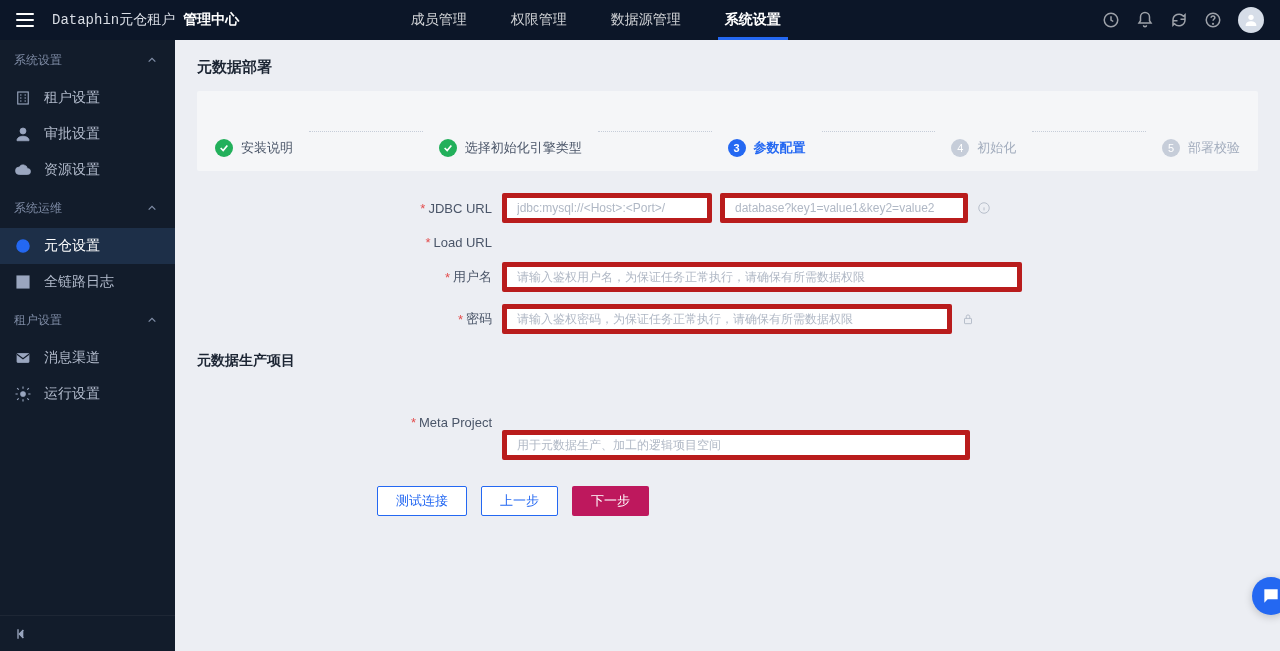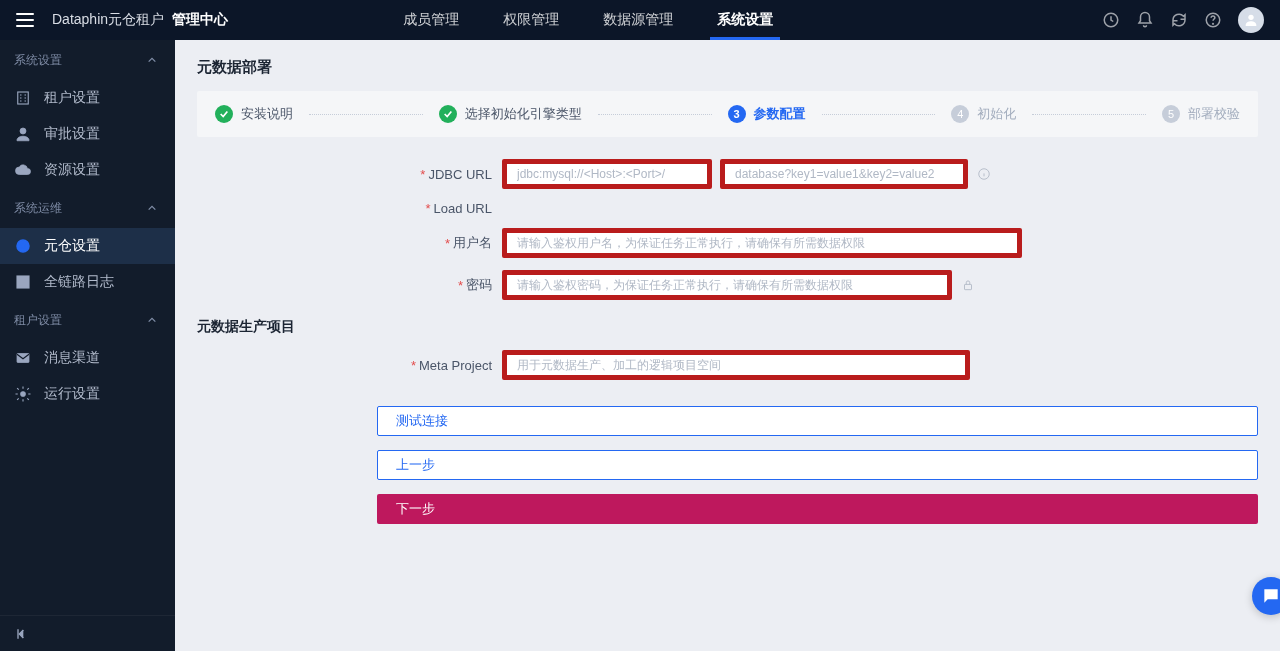--- a/index.html
+++ b/index.html
@@ -3,21 +3,21 @@
 <meta charset="utf-8">
 <style>
 * { margin: 0; padding: 0; box-sizing: border-box; }
 html, body { height: 100%; font-family: "PingFang SC", "Hiragino Sans GB", "Microsoft YaHei", Arial, sans-serif; font-size: 13px; color: #333; background: #eceef3; overflow: hidden; }
 
 
 .topbar { height: 40px; background: #0c1628; color: #fff; display: flex; align-items: center; padding: 0 16px; }
 .hamburger { width: 18px; height: 14px; display: flex; flex-direction: column; justify-content: space-between; cursor: pointer; margin-right: 18px; }
 .hamburger span { display: block; height: 2px; background: #fff; border-radius: 1px; }
 .brand { display: flex; align-items: baseline; flex-shrink: 0; }
-.brand-1 { font-size: 14px; color: #d9dde5; font-weight: 400; white-space: nowrap; }
+.brand-1 { font-size: 14px; color: #d9dde5; font-weight: 400; white-space: nowrap; font-family: Liberation Mono, monospace; }
 .brand-2 { font-size: 14px; color: #fff; font-weight: 600; margin-left: 8px; white-space: nowrap; }
 .topnav { display: flex; height: 100%; margin: 0 auto; }
 .topnav-item { color: rgba(255,255,255,.8); padding: 0 22px; display: flex; align-items: center; height: 100%; cursor: pointer; font-size: 14px; position: relative; white-space: nowrap; }
 .topnav-item.active { color: #fff; font-weight: 600; }
 .topnav-item.active::after { content: ""; position: absolute; left: 15%; right: 15%; bottom: 0; height: 3px; background: #2468f2; }
 .topright { display: flex; align-items: center; gap: 16px; margin-left: auto; }
 .topright .icon { width: 18px; height: 18px; display: flex; align-items: center; justify-content: center; cursor: pointer; color: rgba(255,255,255,.6); }
 .topright svg { width: 18px; height: 18px; }
 .avatar { width: 26px; height: 26px; border-radius: 50%; background: #d6dde8; display: flex; align-items: center; justify-content: center; cursor: pointer; }
 .avatar svg { width: 16px; height: 16px; fill: #fff; }
@@ -37,21 +37,21 @@
 .side-spacer { flex: 1 1 auto; }
 .side-footer { height: 36px; display: flex; align-items: center; padding-left: 14px; border-top: 1px solid rgba(255,255,255,.05); }
 .side-footer svg { width: 16px; height: 16px; stroke: #9aa6bf; fill: #9aa6bf; }
 
 
 .main { flex: 1 1 auto; overflow: auto; padding: 18px 22px; }
 .page-title { font-size: 15px; font-weight: 600; color: #1c2533; margin-bottom: 14px; }
 
 
 .steps { background: #f5f6f8; border-radius: 2px; padding: 14px 18px; display: flex; align-items: center; margin-bottom: 22px; }
-.step { display: flex; align-items: center; gap: 8px; white-space: nowrap; }
+.step { display: flex; align-items: center; gap: 8px; white-space: nowrap; margin-top: 34px; }
 .step-text { font-size: 13px; }
 .step.done .step-text { color: #4a5568; }
 .step.current .step-text { color: #2468f2; font-weight: 600; }
 .step.pending .step-text { color: #a2acbd; }
 .step-badge { width: 18px; height: 18px; border-radius: 50%; display: flex; align-items: center; justify-content: center; font-size: 11px; }
 .step.done .step-badge { background: #22b05b; }
 .step.done .step-badge svg { width: 10px; height: 10px; stroke: #fff; }
 .step.current .step-badge { background: #2468f2; color: #fff; font-weight: 600; }
 .step.pending .step-badge { background: #c6cdd9; color: #fff; }
 .step-sep { flex: 1 1 auto; border-bottom: 1px dotted #c6cdd9; margin: 0 16px; min-width: 60px; }
@@ -62,21 +62,21 @@
 .req { color: #e34d4d; }
 .form-field { display: flex; align-items: center; gap: 8px; }
 input.ipt { height: 30px; border: 5px solid #b91c1c; border-radius: 2px; padding: 0 10px; font-size: 12px; color: #333; background: #fff; outline: none; }
 input.ipt::placeholder { color: #b0b8c5; }
 .info-icon, .lock-icon { width: 16px; height: 16px; display:flex; align-items:center; justify-content:center; }
 .info-icon svg, .lock-icon svg { width: 14px; height: 14px; stroke: #b0b8c5; fill: none; }
 
 .section-sub { font-size: 14px; font-weight: 600; color: #1c2533; margin: 18px 0 14px 0; }
 
 
-.btn-row { display: flex; gap: 14px; justify-content: flex-start; margin-top: 26px; margin-left: 180px; flex-direction: column; }
+.btn-row { display: flex; gap: 14px; justify-content: flex-start; margin-top: 26px; margin-left: 180px; }
 .btn { height: 30px; padding: 0 18px; border-radius: 2px; font-size: 13px; cursor: pointer; border: 1px solid transparent; background: none; display: flex; align-items: center; white-space: nowrap; }
 .btn-outline { border-color: #2468f2; color: #2468f2; background: #fff; }
 .btn-disabled { background: #be185d; color: #fff; cursor: not-allowed; }
 
 
 .float-help { position: fixed; right: -10px; bottom: 36px; width: 38px; height: 38px; border-radius: 50%; background: #2468f2; display:flex; align-items:center; justify-content:center; cursor: pointer; box-shadow: 0 2px 8px rgba(0,0,0,.2); }
 .float-help svg { width: 20px; height: 20px; fill:#fff; }
 
 </style>
 </head>
@@ -317,21 +317,21 @@
     </div>
 
     <div class="section-sub">元数据生产项目</div>
 
     <div class="form-row">
       <div class="form-label">
           <span class="req">*</span>
           <span>Meta Project</span>
         </div>
       <div class="form-field">
-        <input class="ipt" style="width: 468px;" placeholder="用于元数据生产、加工的逻辑项目空间">
+        <input class="ipt" style="width: 468px; margin-top: 46px;" placeholder="用于元数据生产、加工的逻辑项目空间">
       </div>
     </div>
 
     <div class="btn-row">
       <button class="btn btn-outline">测试连接</button>
       <button class="btn btn-outline">上一步</button>
       <button class="btn btn-disabled">下一步</button>
     </div>
 
   </div>

